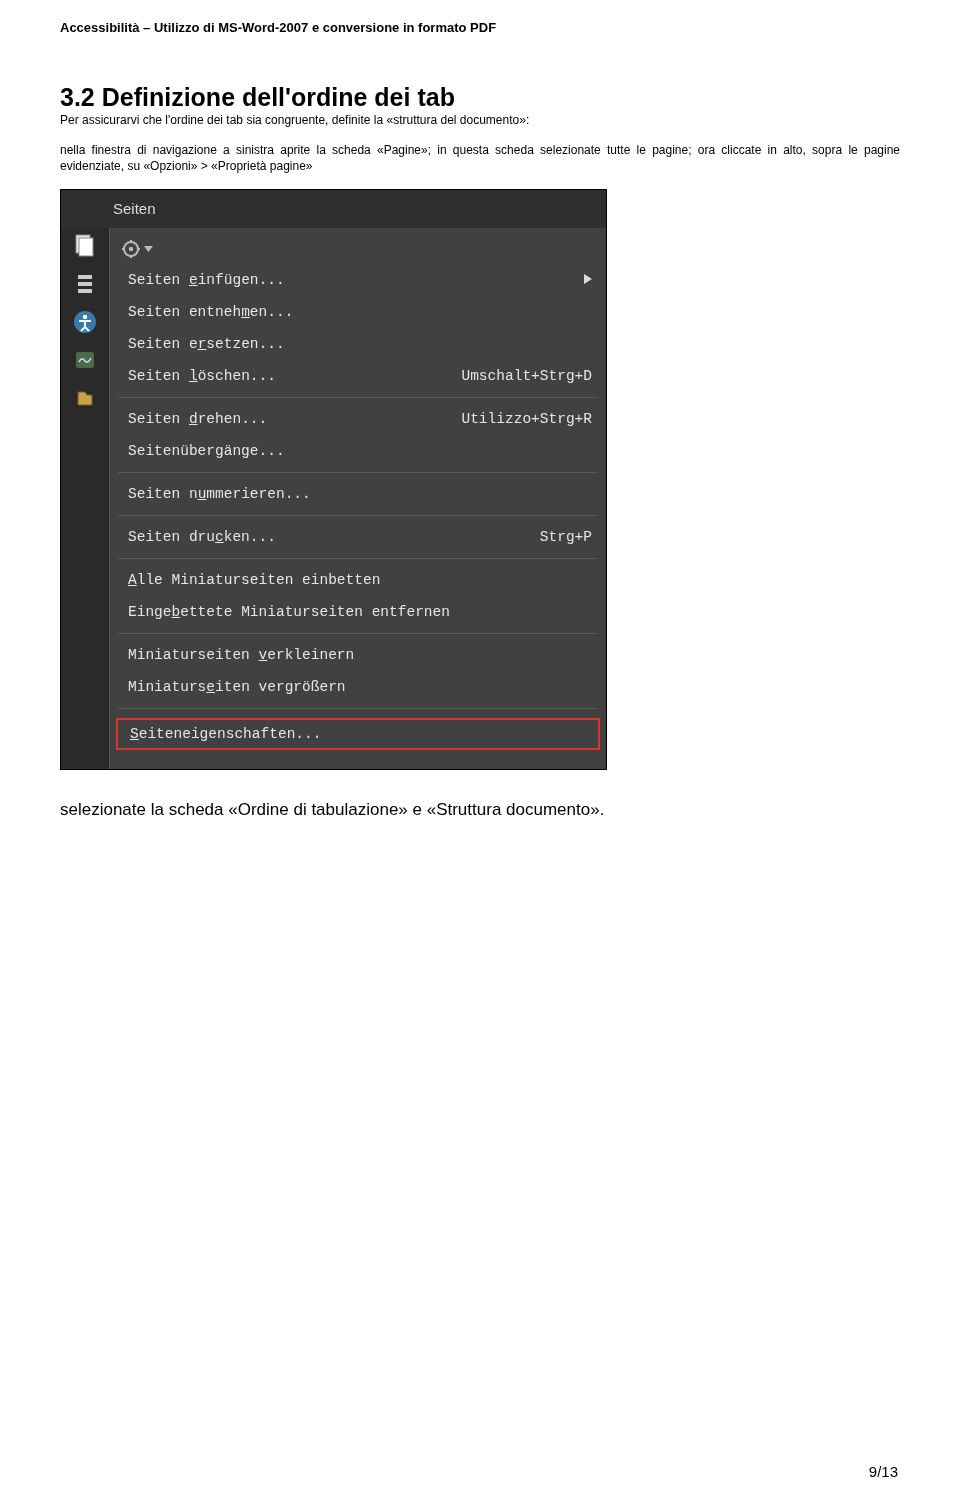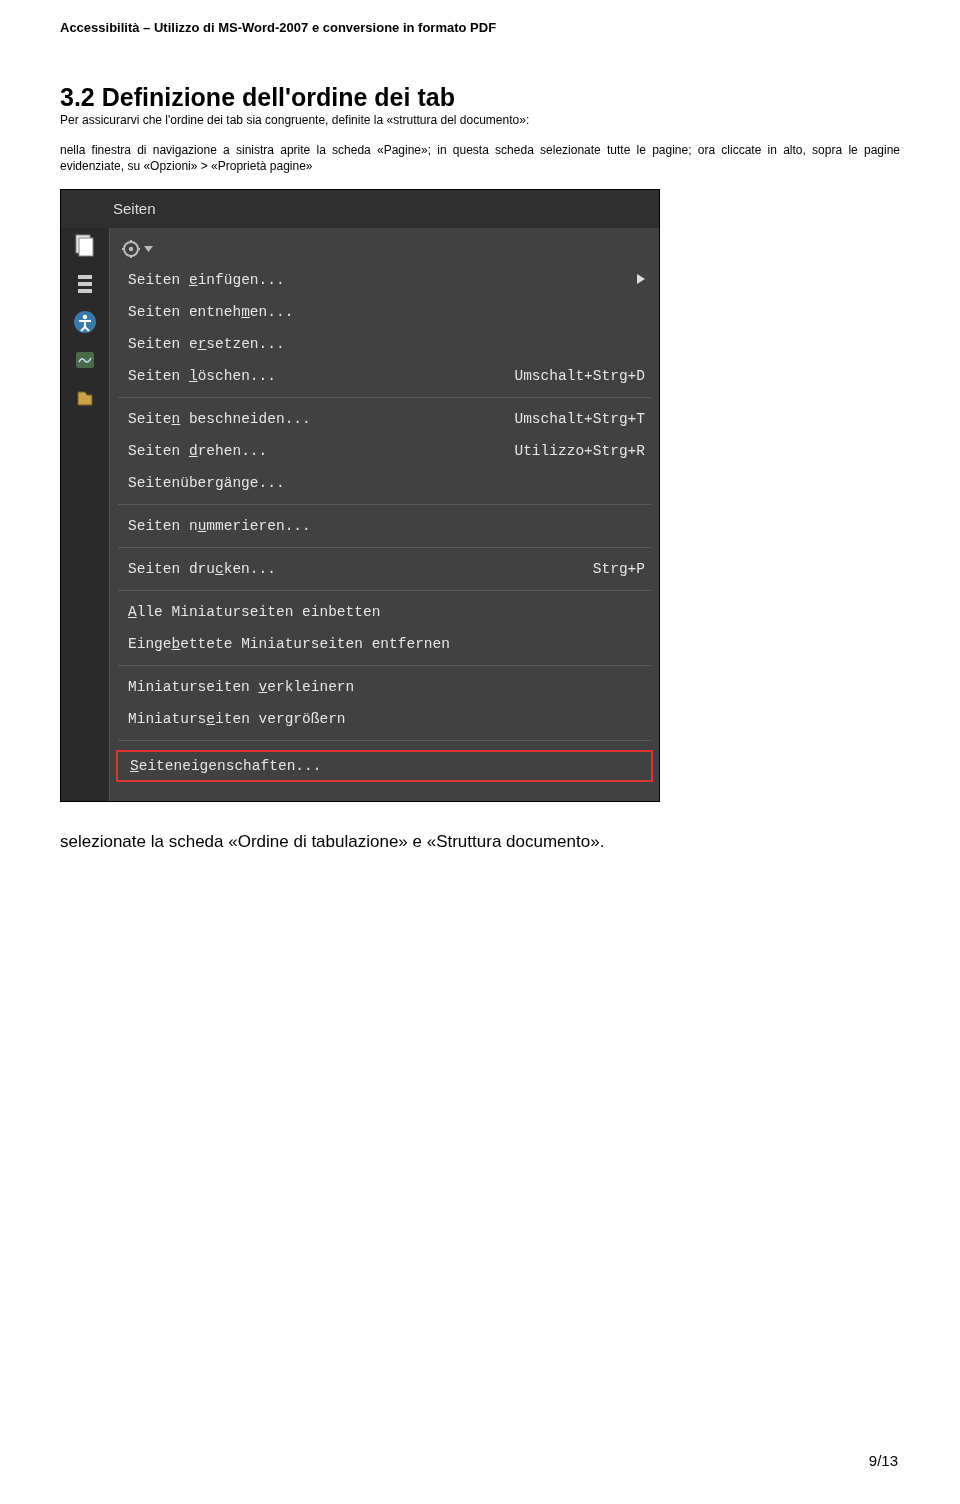--- a/index.html
+++ b/index.html
@@ -22,21 +22,21 @@
     font-weight: bold;
   }
   .body-text {
     font-size: 12px;
     line-height: 1.35;
     margin-bottom: 14px;
     text-align: justify;
   }
   .screenshot {
     margin-top: 10px;
-    width: 600px;
+    width: 547px;
     background: #2f2f2f;
     border: 1px solid #000;
     position: relative;
   }
   .ss-header {
     display: flex;
     align-items: center;
     height: 38px;
     padding-left: 52px;
     color: #ddd;
@@ -94,21 +94,21 @@
     height: 1px;
     background: #585858;
     margin: 5px 8px;
   }
   .footer-text {
     margin-top: 30px;
     font-size: 17px;
   }
   .page-num {
     position: absolute;
-    bottom: 35px;
+    bottom: 24px;
     right: 62px;
     font-size: 15px;
   }
   .u { text-decoration: underline; }
 </style>
 </head>
 <body>
 
 <div class="doc-header">Accessibilità – Utilizzo di MS-Word-2007 e conversione in formato PDF</div>
 
@@ -187,24 +187,20 @@
           <div class="menu-item">
             <span>Seiten e<span class="u">r</span>setzen...</span>
             <span></span>
           </div>
           <div class="menu-item">
             <span>Seiten <span class="u">l</span>öschen...</span>
             <span>Umschalt+Strg+D</span>
           </div>
           <div class="menu-sep"></div>
           <div class="menu-item">
-            <span>Seite<span class="u">n</span> beschneiden...</span>
-            <span>Umschalt+Strg+T</span>
-          </div>
-          <div class="menu-item">
             <span>Seiten <span class="u">d</span>rehen...</span>
             <span>Utilizzo+Strg+R</span>
           </div>
           <div class="menu-item">
             <span>Seitenüber<span class="u">g</span>änge...</span>
             <span></span>
           </div>
           <div class="menu-sep"></div>
           <div class="menu-item">
             <span>Seiten n<span class="u">u</span>mmerieren...</span>

